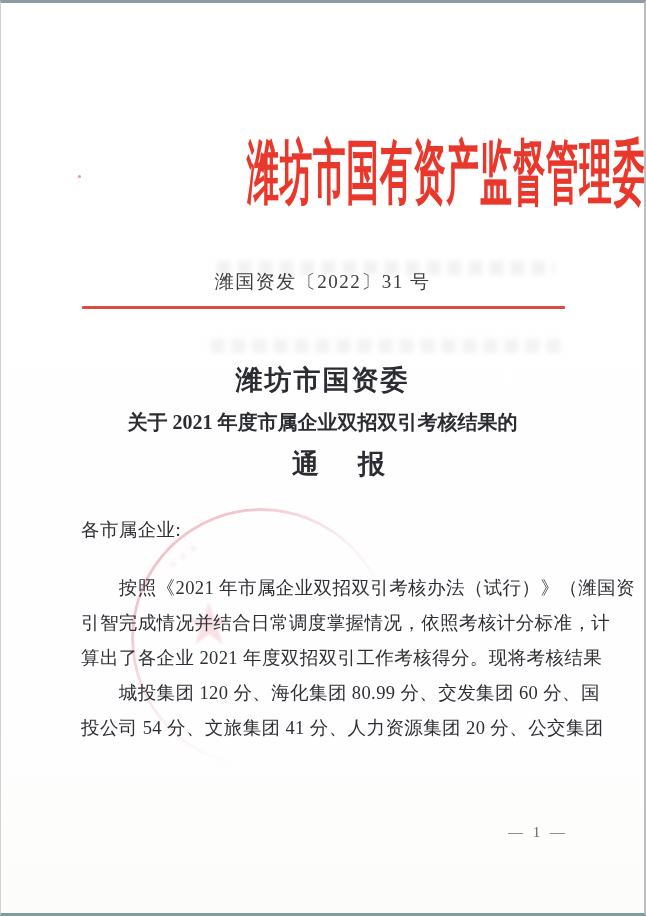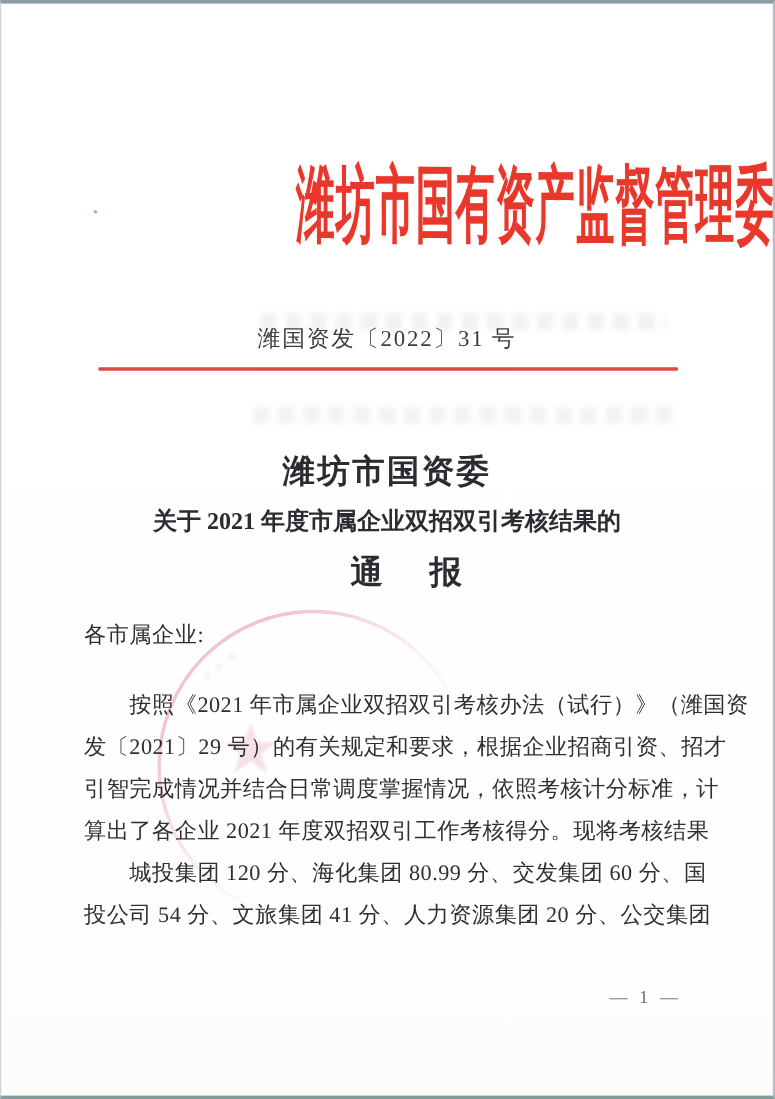--- a/index.html
+++ b/index.html
@@ -55,21 +55,21 @@
   
   .red-rule {
     position: absolute; top: 303px; left: 81px;
     width: 483px; height: 3px;
     background: #dd4a42;
     border-radius: 1px;
   }
 
   
   .title-block {
-    position: absolute; top: 371px; left: 0; width: 100%;
+    position: absolute; top: 358px; left: 0; width: 100%;
     text-align: center; color: #2b2c31;
   }
   .title-l1 { font-size: 27px; font-weight: bold; letter-spacing: 2px; line-height: 38px; }
   .title-l2 { font-size: 20px; font-weight: bold; letter-spacing: 0px; line-height: 42px; margin-top: 2px; white-space: nowrap; }
   .title-l3 { font-size: 27px; font-weight: bold; letter-spacing: 6px; line-height: 42px; padding-left: 38px; }
 
   
   .seal {
     position: absolute; top: 505px; left: 130px;
     width: 260px; height: 260px;
@@ -88,21 +88,21 @@
   }
   .seal-arc-text {
     position: absolute; top: 540px; left: 165px;
     font-size: 20px; color: rgba(226,120,138,0.30);
     transform: rotate(-38deg); filter: blur(1.2px);
     letter-spacing: 6px;
   }
 
   
   .body-text {
-    position: absolute; top: 510px; left: 69px; width: 494px;
+    position: absolute; top: 510px; left: 80px; width: 494px;
     font-size: 18.5px; line-height: 35px;
     color: #2e2f35; letter-spacing: 0.4px;
   }
   .body-text .doc-line { white-space: nowrap; }
   .body-text .doc-line:nth-child(2) { margin-top: 23px; }
 
   
   .page-number {
     position: absolute; top: 821px; right: 76px;
     font-size: 15px; color: #6e6a66; letter-spacing: 3px;
@@ -138,21 +138,20 @@
     <div class="title-l3">通　报</div>
   </div>
 
   <div class="seal"></div>
   <div class="seal-star">★</div>
   <div class="seal-arc-text">◦◦◦</div>
 
   <div class="body-text">
       <div class="doc-line">各市属企业:</div>
       <div class="doc-line">　　按照《2021 年市属企业双招双引考核办法（试行）》（潍国资</div>
-      <div class="doc-line">发〔2021〕29 号）的有关规定和要求，根据企业招商引资、招才</div>
       <div class="doc-line">引智完成情况并结合日常调度掌握情况，依照考核计分标准，计</div>
       <div class="doc-line">算出了各企业 2021 年度双招双引工作考核得分。现将考核结果</div>
       <div class="doc-line">　　城投集团 120 分、海化集团 80.99 分、交发集团 60 分、国</div>
       <div class="doc-line">投公司 54 分、文旅集团 41 分、人力资源集团 20 分、公交集团</div>
     </div>
 
   <div class="page-number">— 1 —</div>
 
 </div>
 

